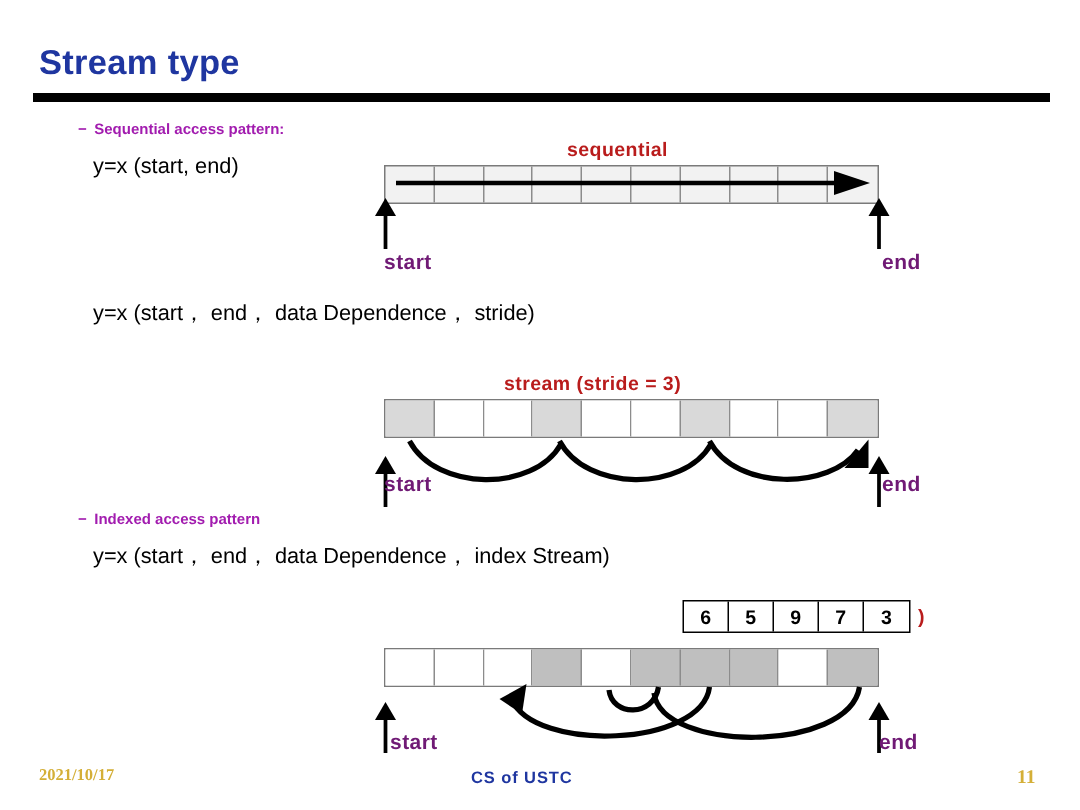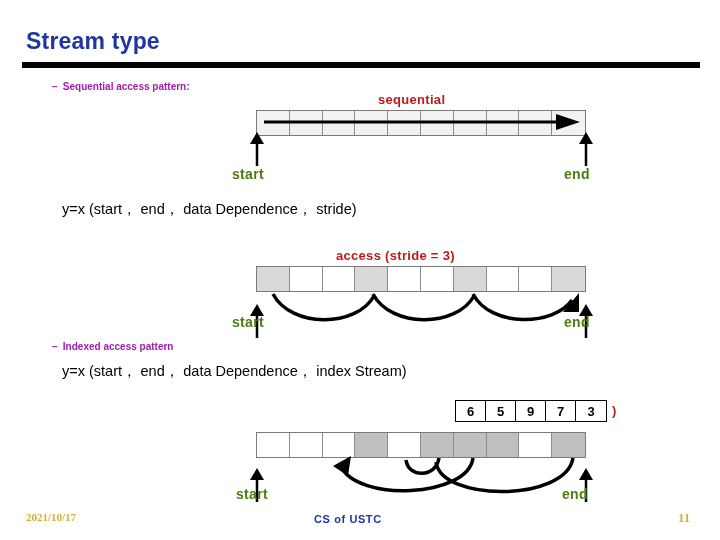--- a/index.html
+++ b/index.html
@@ -82,23 +82,24 @@
   .cell {
     box-sizing: border-box;
     border-right: 1px solid #8c8c8c;
   }
   .cell:last-child { border-right: none; }
 
   .endlabel {
     position: absolute;
     font-size: 14px;
     font-weight: bold;
-    color: #4d7c0f;
+    color: #701a75;
     white-space: nowrap;
     letter-spacing: 0.3px;
+    margin-left: 24px;
   }
 
   
   .idx-boxes {
     position: absolute;
     display: flex;
     border: 1px solid #000;
     background: #ffffff;
     box-sizing: border-box;
   }
@@ -151,20 +152,21 @@
 </head>
 <body>
 
 <div id="slide-title">Stream type</div>
 <div id="title-rule"></div>
 
 <div class="bullet-block" id="block-sequential">
   <div class="bullet-head">
     <span class="dash">−</span><span>Sequential access pattern:</span>
   </div>
+  <div class="bullet-sub">y=x (start, end)</div>
 </div>
 
 <div class="diagram" id="diag-sequential" style="left:0;top:0;width:720px;height:540px;pointer-events:none;">
   <div class="diagram-caption" style="left:378px;top:92px;">sequential</div>
 
   <div class="cell-row" style="left:256px;top:110px;width:330px;height:26px;">
     <div class="cell" style="width:33px;height:24px;"></div>
     <div class="cell" style="width:33px;height:24px;"></div>
     <div class="cell" style="width:33px;height:24px;"></div>
     <div class="cell" style="width:33px;height:24px;"></div>
@@ -191,21 +193,21 @@
   <div class="endlabel" style="left:232px;top:166px;">start</div>
   <div class="endlabel" style="left:564px;top:166px;">end</div>
 </div>
 
 <div class="bullet-block" id="block-strided">
   <div class="bullet-sub">y=x (start， end， data Dependence， stride)</div>
 </div>
 
 <div class="diagram" id="diag-strided" style="left:0;top:0;width:720px;height:540px;pointer-events:none;">
   <div class="diagram-caption" style="left:336px;top:248px;">
-    <span>access (</span><span class="ital">stride</span><span> = 3)</span>
+    <span>stream (</span><span class="ital">stride</span><span> = 3)</span>
   </div>
 
   <div class="cell-row" style="left:256px;top:266px;width:330px;height:26px;">
     <div class="cell" style="width:33px;height:24px;background:#d9d9d9;"></div>
     <div class="cell" style="width:33px;height:24px;background:#ffffff;"></div>
     <div class="cell" style="width:33px;height:24px;background:#ffffff;"></div>
     <div class="cell" style="width:33px;height:24px;background:#d9d9d9;"></div>
     <div class="cell" style="width:33px;height:24px;background:#ffffff;"></div>
     <div class="cell" style="width:33px;height:24px;background:#ffffff;"></div>
     <div class="cell" style="width:33px;height:24px;background:#d9d9d9;"></div>

